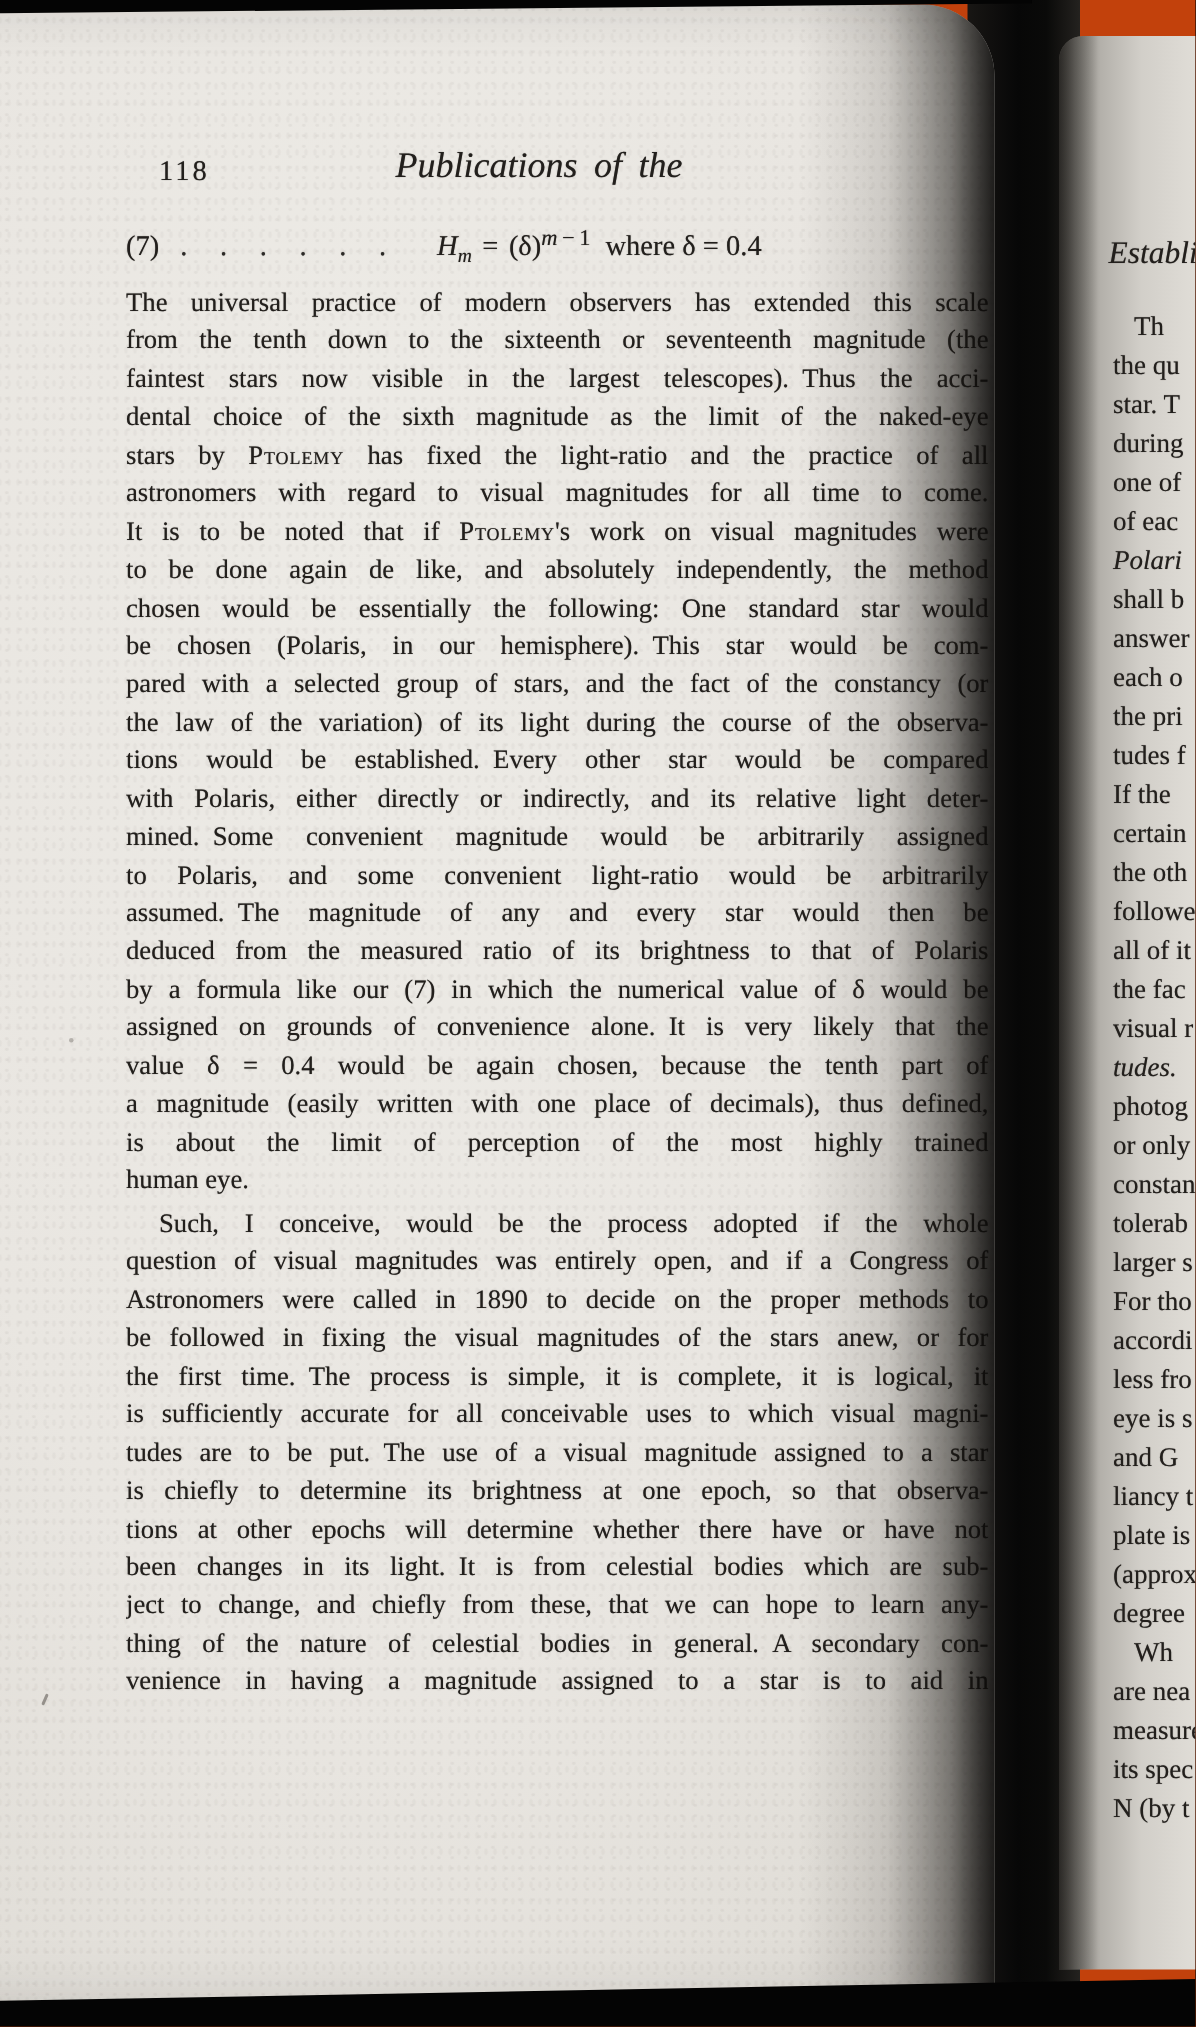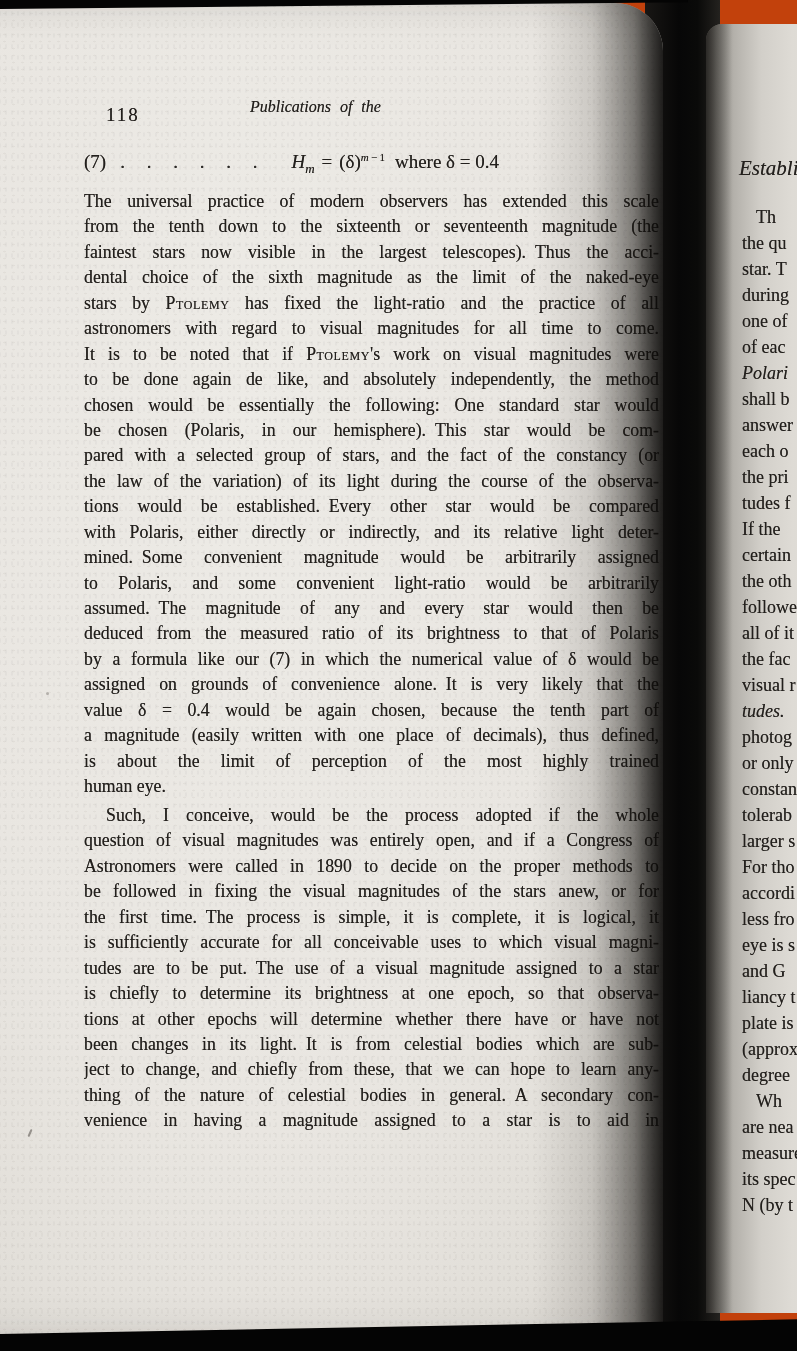--- a/index.html
+++ b/index.html
@@ -19,30 +19,30 @@
   .grain{position:absolute;inset:0;border-radius:inherit;pointer-events:none;
          background-image:radial-gradient(rgba(70,64,58,0.055) 1px, transparent 1.4px),
                           radial-gradient(rgba(70,64,58,0.04) 1px, transparent 1.4px);
          background-size:9px 7px,6px 11px;background-position:0 0,3px 5px;}
   .gutter-shade{position:absolute;right:0;top:0;width:130px;height:100%;pointer-events:none;
                 border-radius:0 48px 0 0;
                 background:linear-gradient(90deg,rgba(22,19,16,0) 0%,rgba(22,19,16,0.12) 45%,
                            rgba(18,16,13,0.42) 78%,rgba(8,7,6,0.85) 100%);}
 
   .pagenum{position:absolute;left:106px;top:101px;font-size:19px;letter-spacing:2px;}
-  .runhead{position:absolute;left:250px;top:95px;width:205px;text-align:left;
-           font-style:italic;font-size:16px;word-spacing:5px;white-space:nowrap;}
+  .runhead{position:absolute;left:250px;top:95px;width:205px;text-align:right;
+           font-style:italic;font-size:24px;word-spacing:5px;white-space:nowrap;}
 
   .formula{position:absolute;left:84px;top:148px;width:570px;font-size:19px;white-space:nowrap;}
   .fdots{margin-left:14px;word-spacing:17px;color:#2c2a27;}
   .fmath{margin-left:34px;}
   .feq{margin:0 7px;}
   .ftail{margin-left:10px;}
   .formula sub{font-size:13px;}
-  .formula sup{font-size:11px;margin-top:44px;}
+  .formula sup{font-size:15px;margin-top:44px;}
   .it{font-style:italic;}
   .sc{font-variant:small-caps;letter-spacing:0.6px;}
 
   .para{position:absolute;left:84px;width:575px;}
   .para1{top:186px;}
   .para2{top:800px;}
   .line{height:25.45px;line-height:25.45px;font-size:17.8px;
         text-align:justify;text-align-last:justify;overflow:hidden;}
   .line.last{text-align-last:left;}
   .line.ind{text-indent:22px;}

